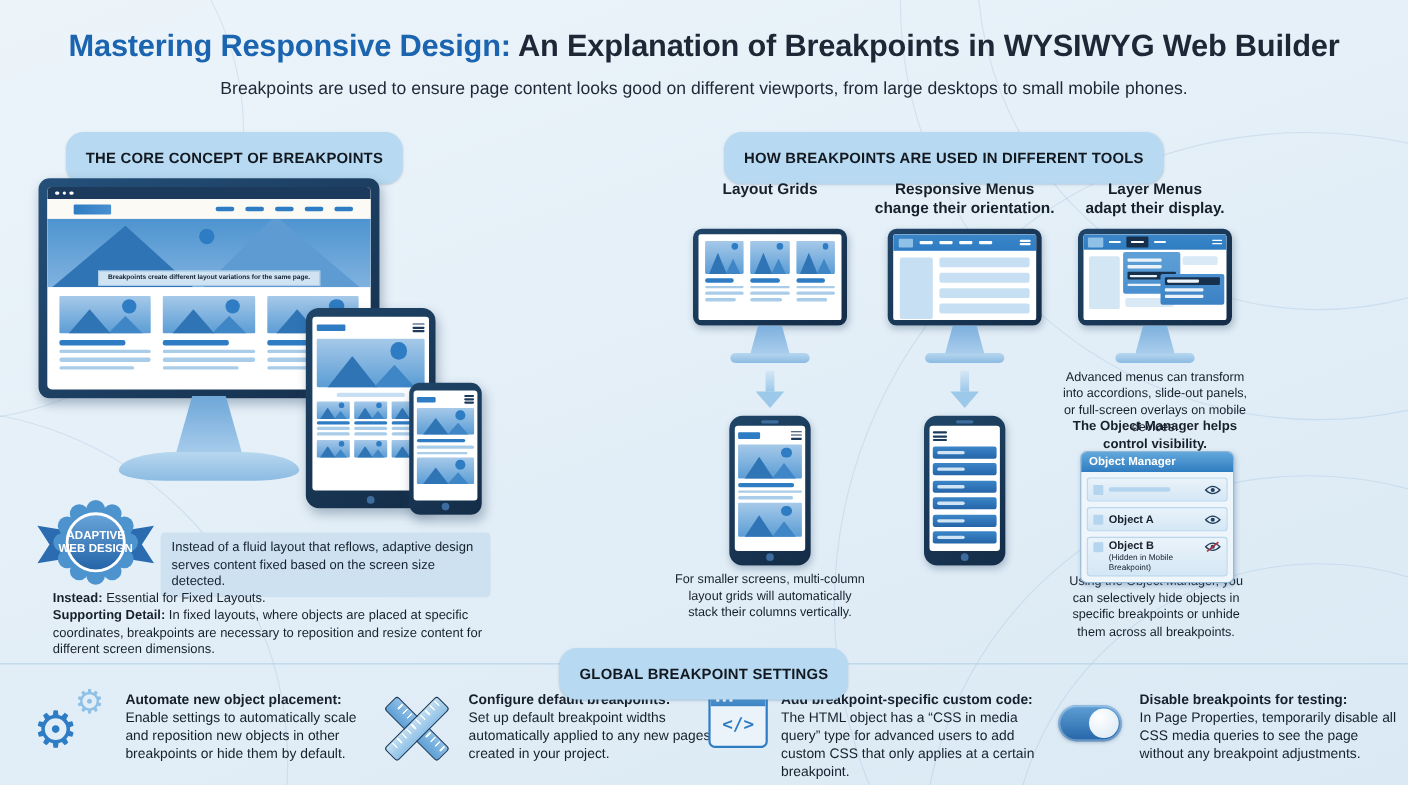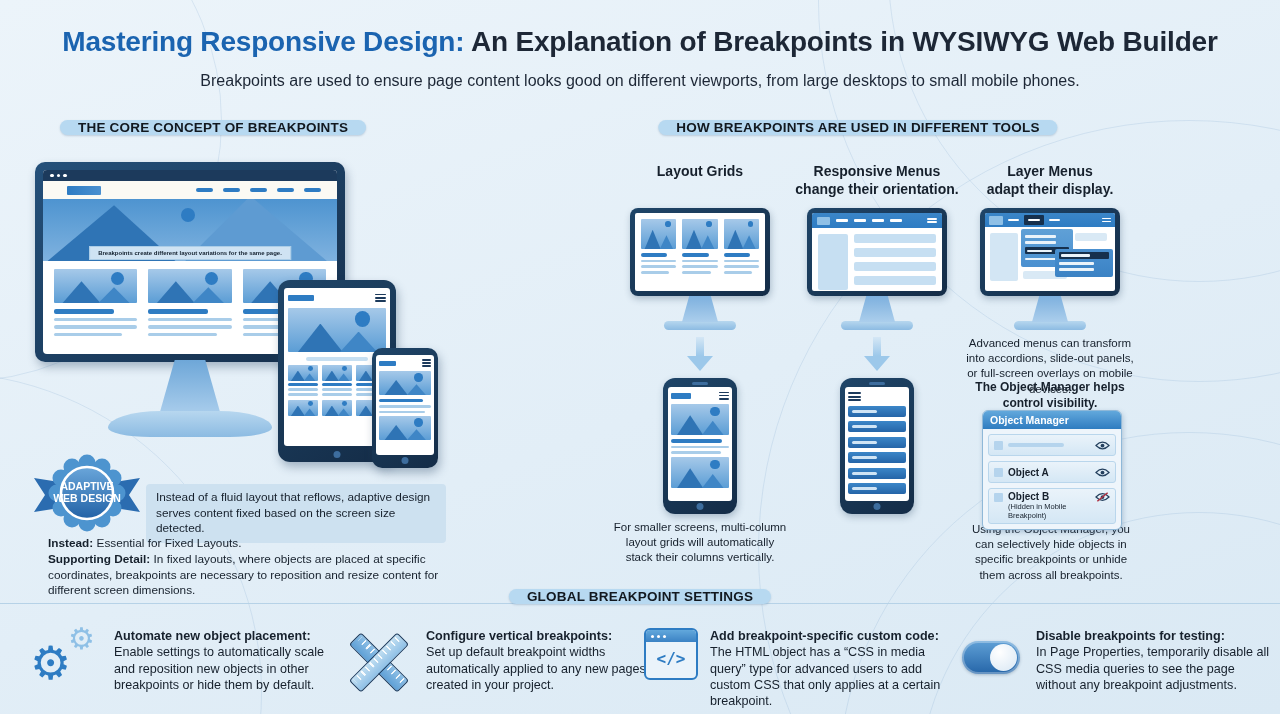--- a/index.html
+++ b/index.html
@@ -15,21 +15,21 @@
   .d6{width:640px;height:640px;left:-380px;bottom:-300px;}
   .d7{width:860px;height:860px;right:-340px;top:120px;}
 
   
   .title{position:absolute;top:26px;left:0;width:100%;text-align:center;font-size:28px;font-weight:bold;letter-spacing:-.2px;white-space:nowrap;}
   .title .accent{color:#1b64b0;}
   .title .rest{color:#1d2736;}
   .subtitle{position:absolute;top:72px;left:0;width:100%;text-align:center;font-size:16px;color:#1d2736;}
 
   
-  .pill{position:absolute;background:#b7d9f1;border-radius:16px;padding:0 18px;font-weight:bold;font-size:13.5px;
+  .pill{position:absolute;background:#b7d9f1;border-radius:16px;padding:16px 18px;font-weight:bold;font-size:13.5px;
     letter-spacing:.2px;color:#12181f;white-space:nowrap;box-shadow:0 1px 2px rgba(60,100,140,.25);}
   #pill-left{left:60px;top:120px;}
   #pill-right{left:858px;top:120px;transform:translateX(-50%);}
   #pill-footer{left:640px;top:589px;transform:translateX(-50%);z-index:3;}
   .divider{position:absolute;left:0;right:0;top:603px;height:1px;background:#b6d2e7;}
 
   
   .img-ph{position:relative;background:linear-gradient(180deg,#a6c9e9,#5b9dd5);overflow:hidden;border-radius:1px;}
   .img-ph::before{content:"";position:absolute;left:4%;bottom:-18%;width:58%;height:82%;background:#2f74b5;clip-path:polygon(50% 0,100% 100%,0 100%);}
   .img-ph::after{content:"";position:absolute;right:2%;bottom:-18%;width:52%;height:64%;background:#3f86c6;clip-path:polygon(50% 0,100% 100%,0 100%);}
@@ -649,21 +649,21 @@
       <span>Enable settings to automatically scale and reposition new objects in other breakpoints or hide them by default.</span>
     </div>
   </div>
 
   <div class="feature" id="f2">
     <div class="icon-rulers">
       <span class="ruler r1"></span>
       <span class="ruler r2"></span>
     </div>
     <div class="ftext">
-      <span class="ftitle">Configure vertical breakpoints:</span>
+      <span class="ftitle">Configure default breakpoints:</span>
       <span>Set up default breakpoint widths automatically applied to any new pages created in your project.</span>
     </div>
   </div>
 
   <div class="feature" id="f3">
     <div class="icon-code">
       <div class="code-top">
           <i></i>
           <i></i>
           <i></i>

